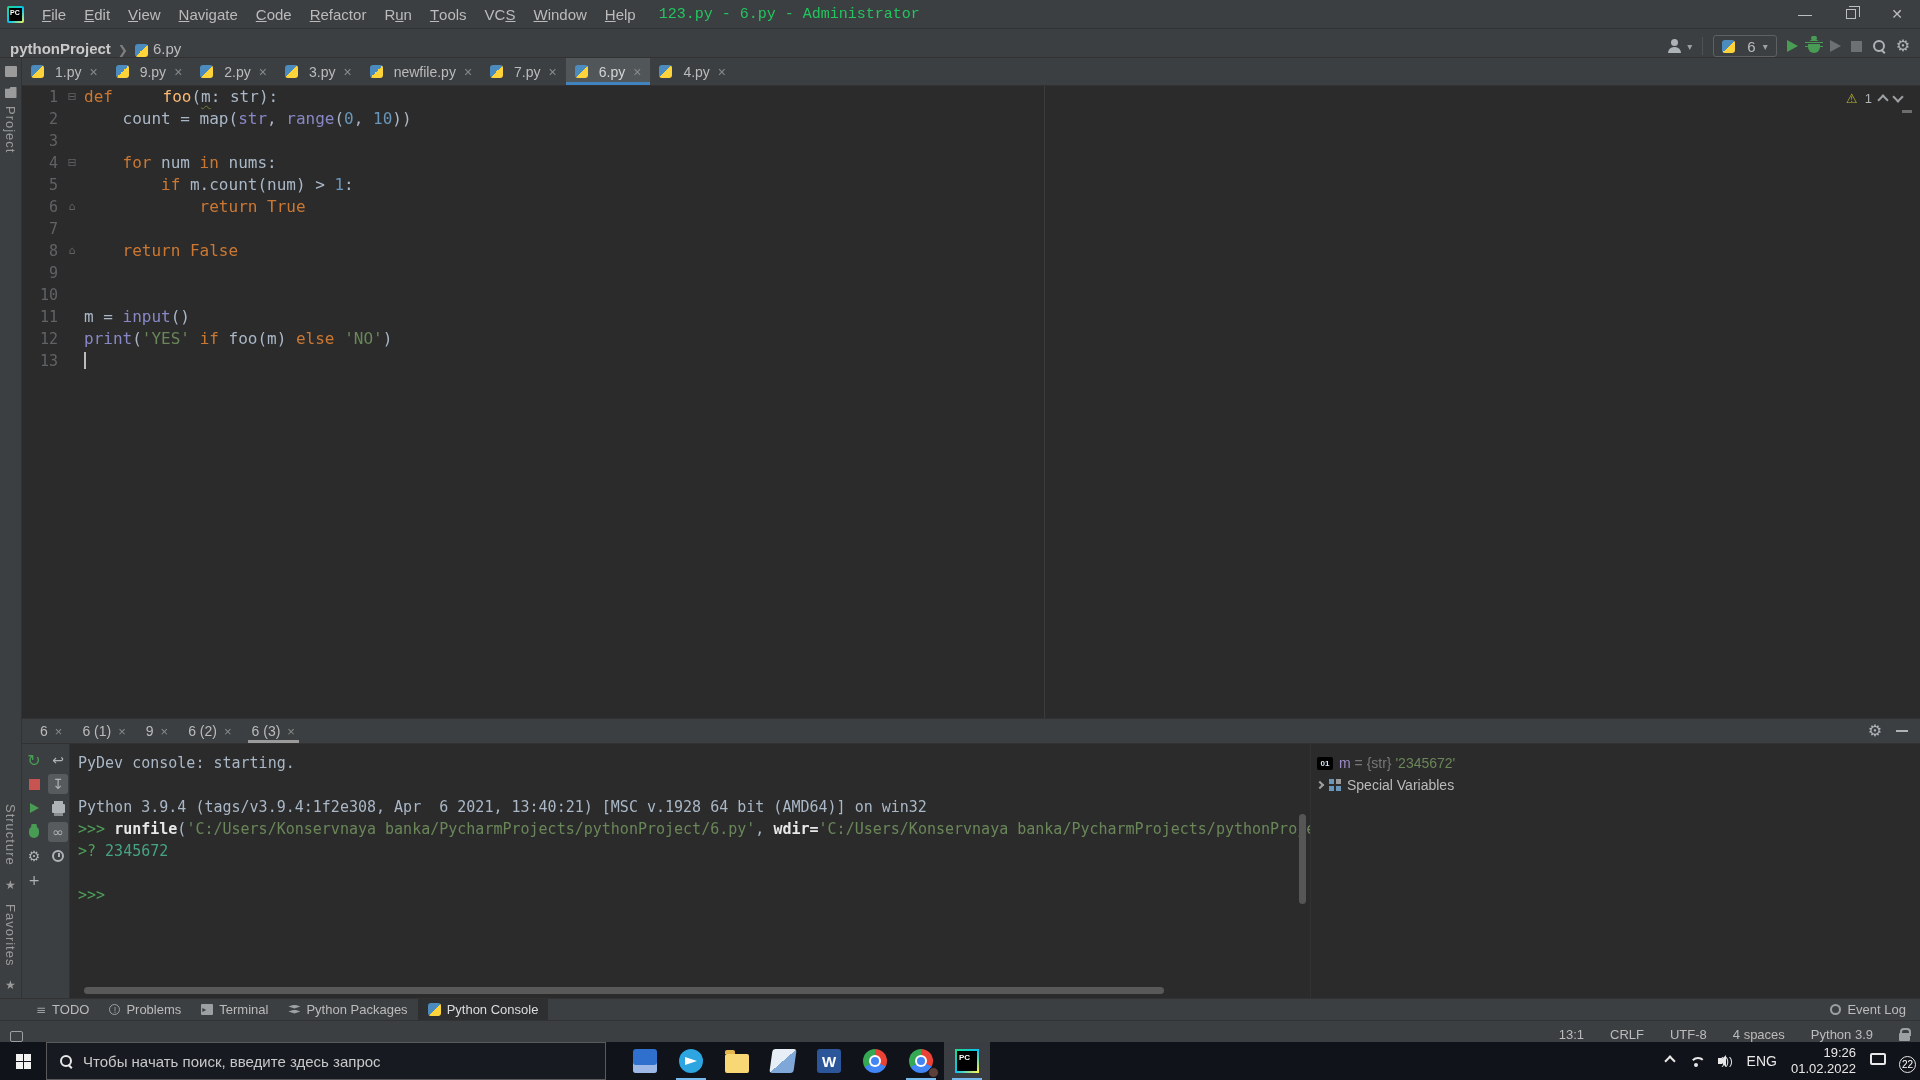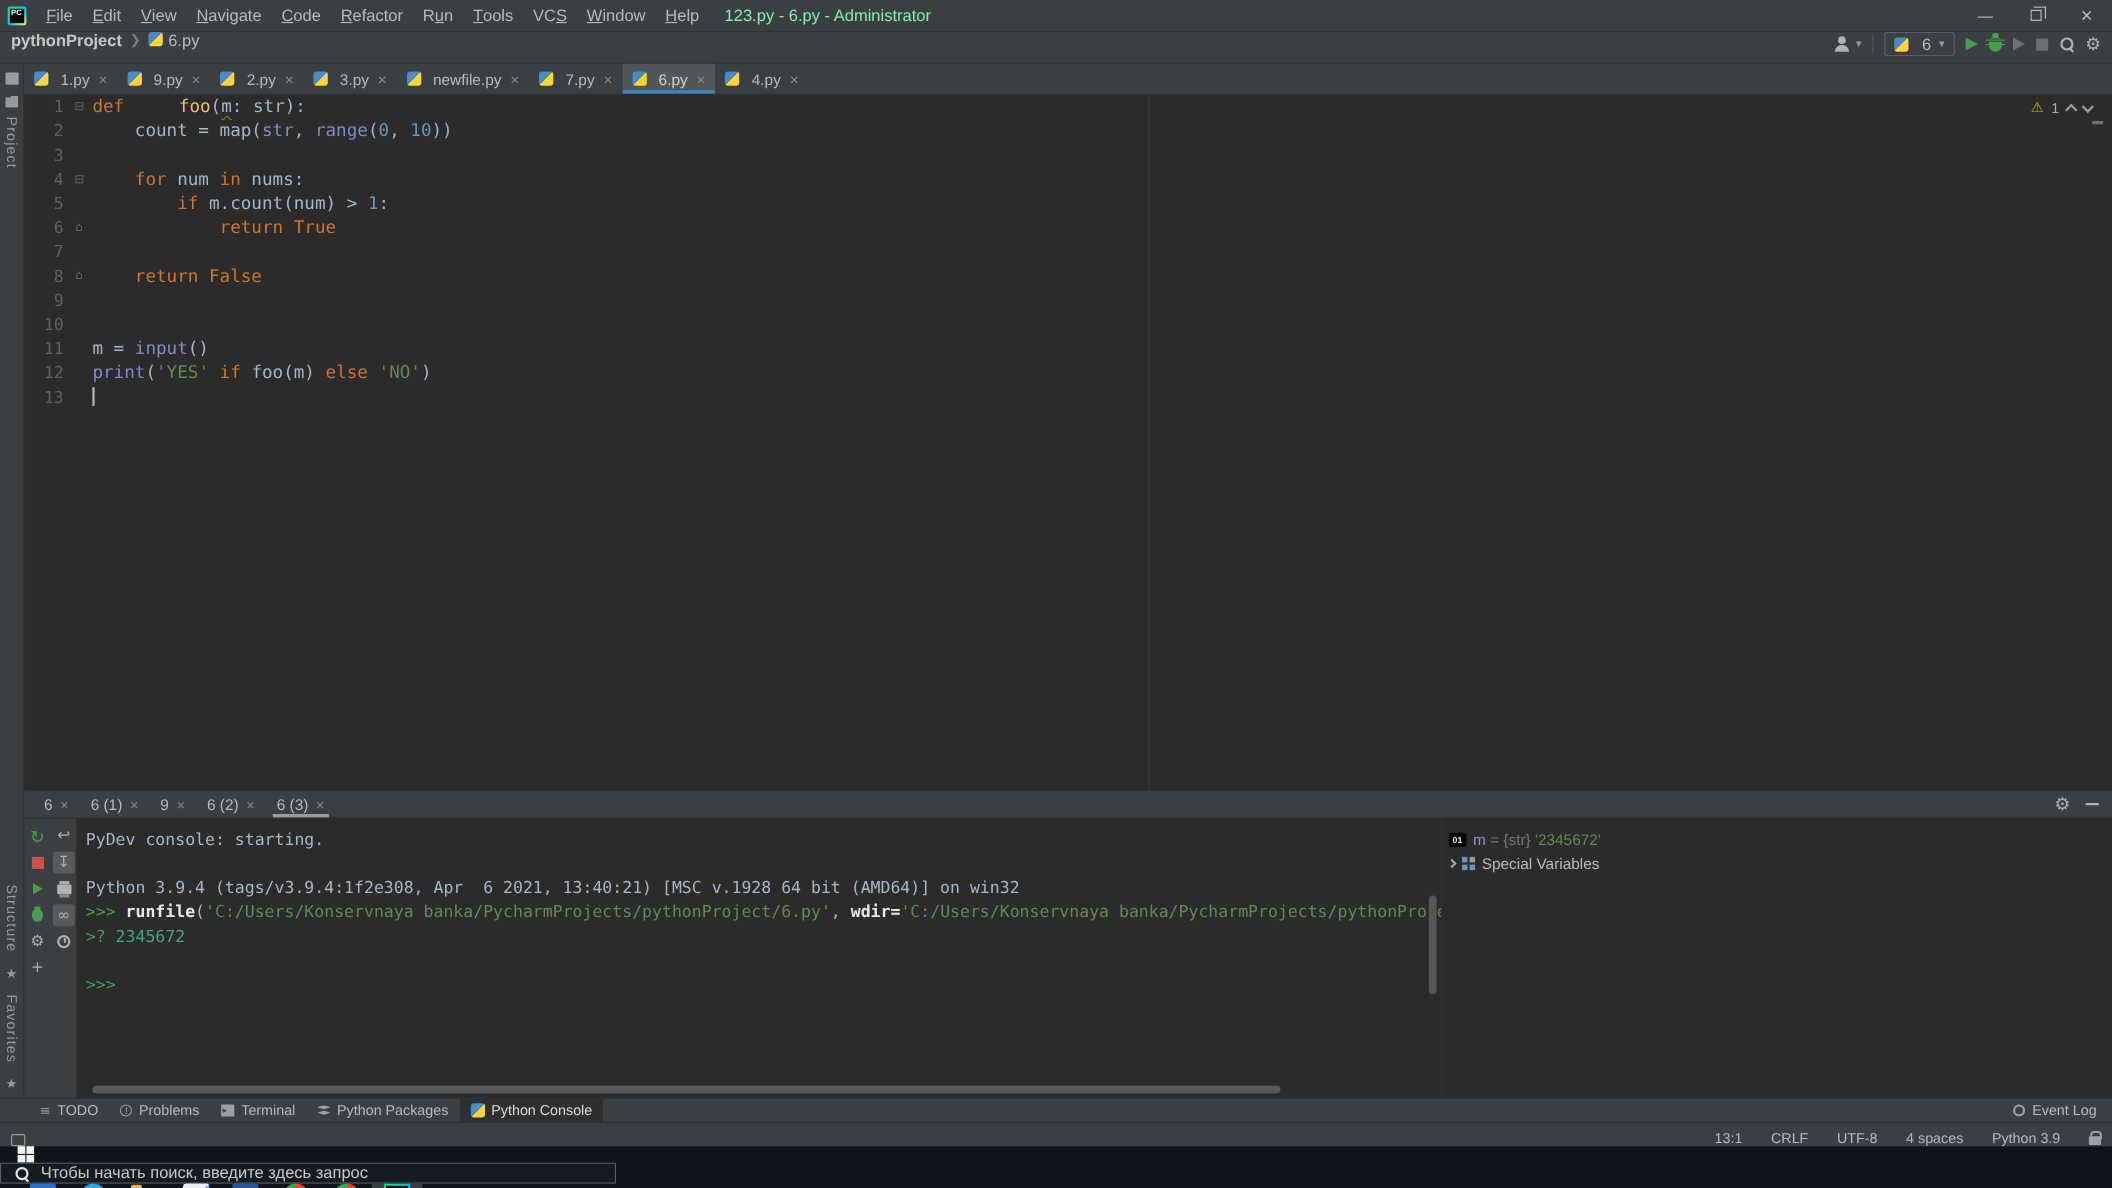--- a/index.html
+++ b/index.html
@@ -9,28 +9,28 @@
 
   
   .menubar { height:29px; display:flex; align-items:center; background:#3c3f41;
              border-bottom:1px solid #323232; color:#bbbbbb; font-size:15px; }
   .pc-logo { width:17px; height:17px; margin:0 9px 0 7px; background:linear-gradient(135deg,#21d789,#07c3f2 55%,#fcf84a);
              border-radius:2px; display:flex; align-items:center; justify-content:center; }
   .pc-logo-inner { width:13px; height:13px; background:#000; color:#fff; font-size:7px; font-weight:bold;
                    display:flex; align-items:flex-start; justify-content:flex-start; padding:1px; }
   .menu-item { padding:0 9px; height:100%; display:flex; align-items:center; cursor:default; }
   .menu-item u { text-decoration:underline; }
-  .win-title { color:#86efac; margin-left:14px; font-size:15px; }
+  .win-title { color:#22c55e; margin-left:14px; font-size:15px;font-family:Liberation Mono, monospace; }
   .win-controls { margin-left:auto; display:flex; height:100%; }
   .win-btn { width:46px; height:100%; display:flex; align-items:center; justify-content:center; color:#bdbdbd; font-size:14px; }
   .restore-glyph { width:10px; height:10px; border:1px solid #bdbdbd; position:relative; }
   .restore-glyph:before { content:""; position:absolute; left:2px; top:-4px; width:10px; height:10px; border:1px solid #bdbdbd; border-left:none; border-bottom:none; }
 
   
-  .navbar { height:29px; display:flex; align-items:flex-start; background:#3c3f41;
+  .navbar { height:29px; display:flex; align-items:flex-end; background:#3c3f41;
             border-bottom:1px solid #323232; color:#bbbbbb; font-size:15px; padding:0 10px; }
   .crumb-project { font-weight:bold; color:#c9c9c9; }
   .crumb-sep { color:#7f7f7f; margin:0 7px; font-size:12px; }
   .pyico { display:inline-block; width:13px; height:13px; border-radius:3px;
            background:linear-gradient(135deg,#4b8bbe 50%,#ffd43b 50%); margin-right:5px; vertical-align:-2px; }
   .nav-right { margin-left:auto; display:flex; align-items:center; gap:10px; }
   .user-ico { position:relative; width:16px; height:14px; }
   .user-ico:before { content:""; position:absolute; left:4px; top:0; width:7px; height:7px; border-radius:50%; background:#aeb3b8; }
   .user-ico:after { content:""; position:absolute; left:1px; bottom:0; width:13px; height:6px; border-radius:6px 6px 0 0; background:#aeb3b8; }
   .ddown { color:#9da0a3; font-size:10px; }
@@ -150,21 +150,21 @@
   
   .statusbar { height:22px; background:#3c3f41; border-top:1px solid #323232; display:flex; align-items:flex-end;
                font-size:13px; color:#bbbbbb; padding:0 10px; }
   .sb-corner { width:13px; height:11px; border:1px solid #9da0a3; border-radius:2px; }
   .sb-right { margin-left:auto; display:flex; align-items:center; gap:26px; }
   .lock { position:relative; width:11px; height:8px; background:#9da0a3; border-radius:1px; margin-top:4px; }
   .lock:before { content:""; position:absolute; top:-5px; left:1px; width:7px; height:6px;
                  border:2px solid #9da0a3; border-bottom:none; border-radius:4px 4px 0 0; }
 
   
-  .taskbar { height:38px; background:#10131a; display:flex; align-items:stretch; color:#e8e8e8;flex-direction:column; }
+  .taskbar { height:38px; background:#10131a; display:flex; align-items:stretch; color:#e8e8e8; }
   .start { width:46px; display:flex; align-items:center; justify-content:center; }
   .winlogo { display:grid; grid-template-columns:7px 7px; grid-template-rows:7px 7px; gap:1px; }
   .winlogo i { background:#f2f2f2; }
   .tb-search { width:560px; background:#171b21; border:1px solid #5a5a5a; display:flex; align-items:center;
                gap:10px; padding:0 12px; font-size:15px; color:#c8c8c8; margin:0; }
   .apps { display:flex; align-items:stretch; margin-left:16px; }
   .app { width:46px; display:flex; align-items:center; justify-content:center; position:relative; }
   .app.active { background:#3a3d42; }
   .app.running:after { content:""; position:absolute; left:8px; right:8px; bottom:0; height:2px; background:#76b9ed; }
   .tile { width:24px; height:24px; border-radius:3px; }

